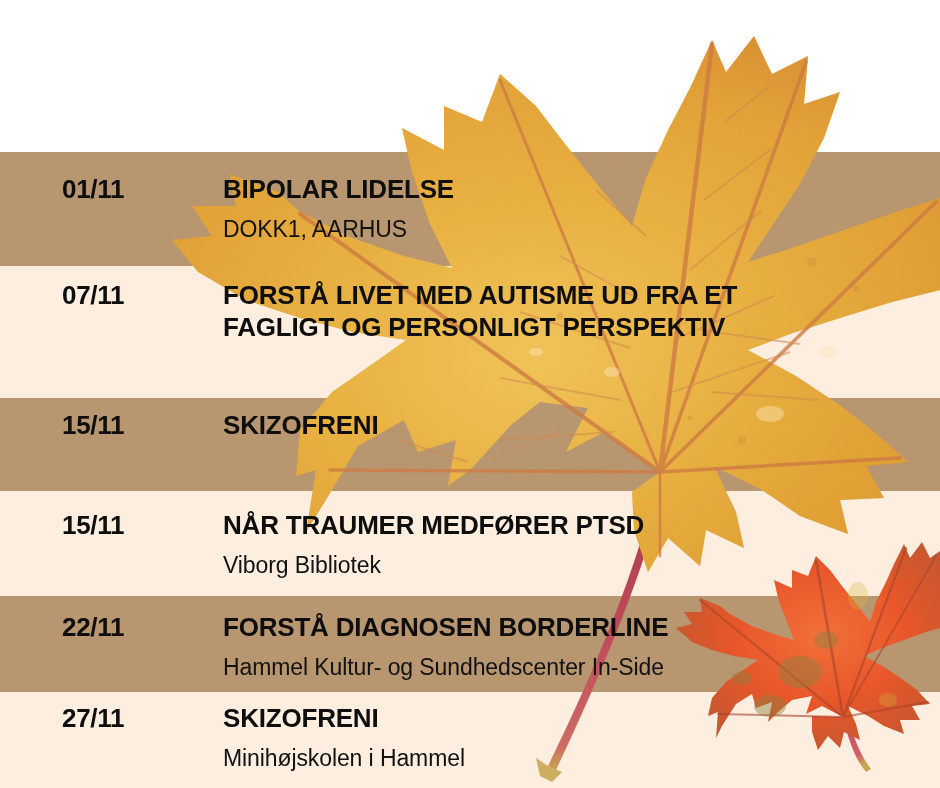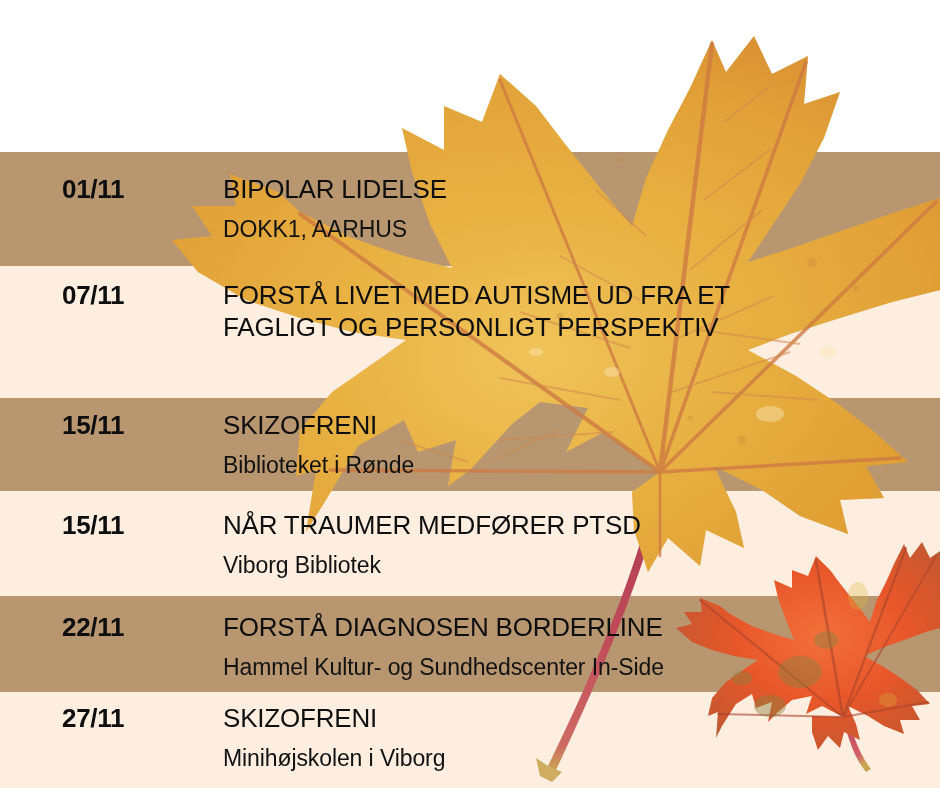--- a/index.html
+++ b/index.html
@@ -96,21 +96,21 @@
     white-space: nowrap;
   }
   .row-body {
     position: absolute;
     left: 223px;
     top: 0;
     width: 700px;
   }
   .row-title {
     font-size: 26px;
-    font-weight: 400;
+    font-weight: 700;
     color: #0E0E0E;
     letter-spacing: -0.2px;
     line-height: 1.23;
     white-space: pre-line;
   }
   .row-venue {
     margin-top: 10px;
     font-size: 23px;
     font-weight: 400;
     color: #121212;
@@ -300,21 +300,20 @@
       <div class="row-body">
         <div class="row-title">FORSTÅ LIVET MED AUTISME UD FRA ET
 FAGLIGT OG PERSONLIGT PERSPEKTIV</div>
       </div>
     </div>
 
     <div class="row" style="top:258px;">
       <div class="row-date">15/11</div>
       <div class="row-body">
         <div class="row-title">SKIZOFRENI</div>
-        <div class="row-venue">Biblioteket i Rønde</div>
       </div>
     </div>
 
     <div class="row" style="top:358px;">
       <div class="row-date">15/11</div>
       <div class="row-body">
         <div class="row-title">NÅR TRAUMER MEDFØRER PTSD</div>
         <div class="row-venue">Viborg Bibliotek</div>
       </div>
     </div>
@@ -324,18 +323,18 @@
       <div class="row-body">
         <div class="row-title">FORSTÅ DIAGNOSEN BORDERLINE</div>
         <div class="row-venue">Hammel Kultur- og Sundhedscenter In-Side</div>
       </div>
     </div>
 
     <div class="row" style="top:551px;">
       <div class="row-date">27/11</div>
       <div class="row-body">
         <div class="row-title">SKIZOFRENI</div>
-        <div class="row-venue">Minihøjskolen i Viborg</div>
+        <div class="row-venue">Minihøjskolen i Hammel</div>
       </div>
     </div>
 
   </div>
 </div>
 
 </body></html>

